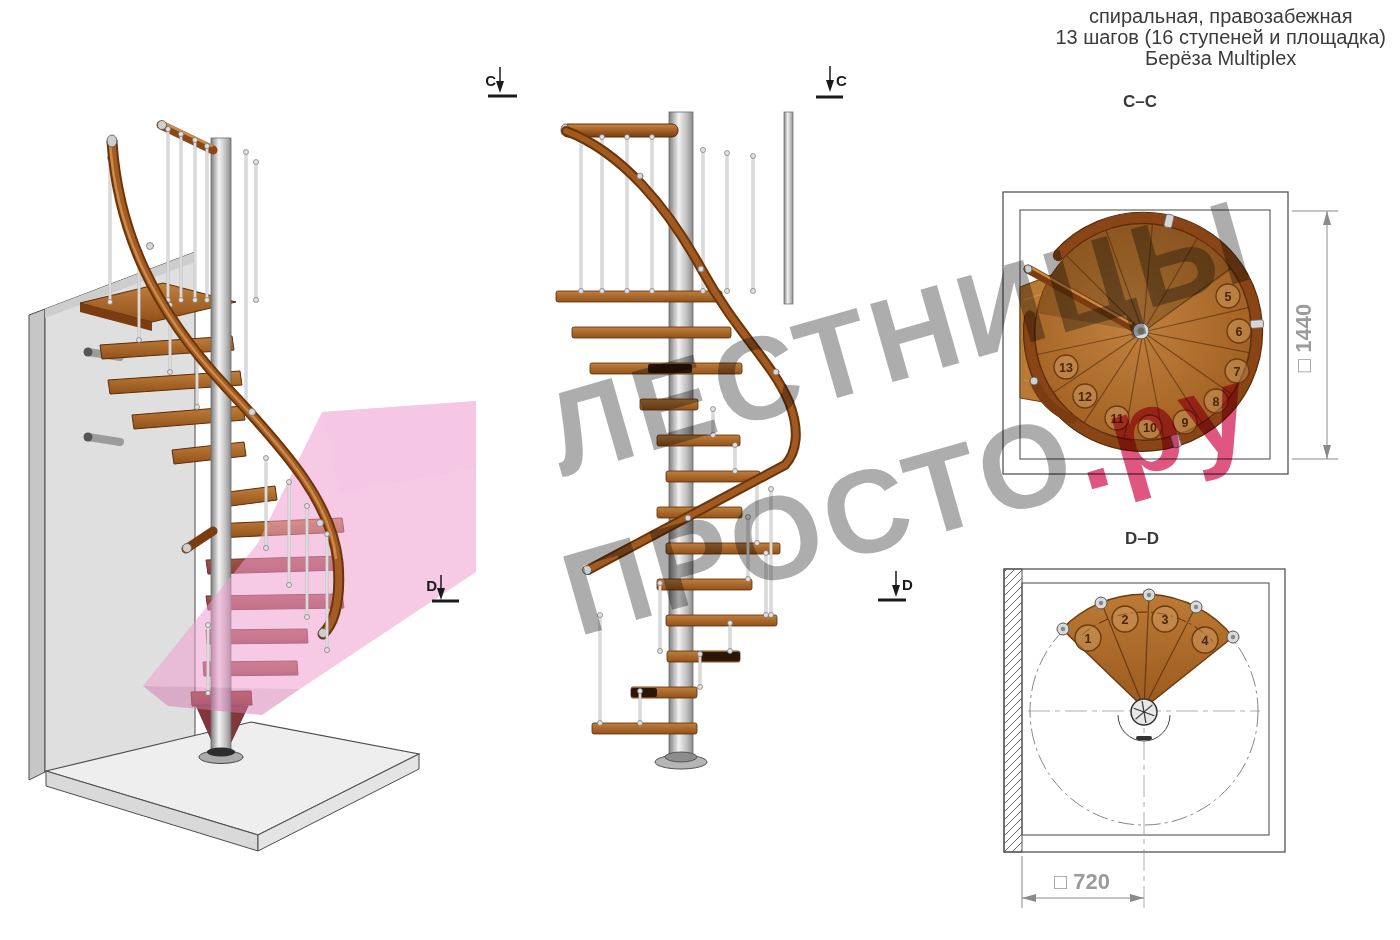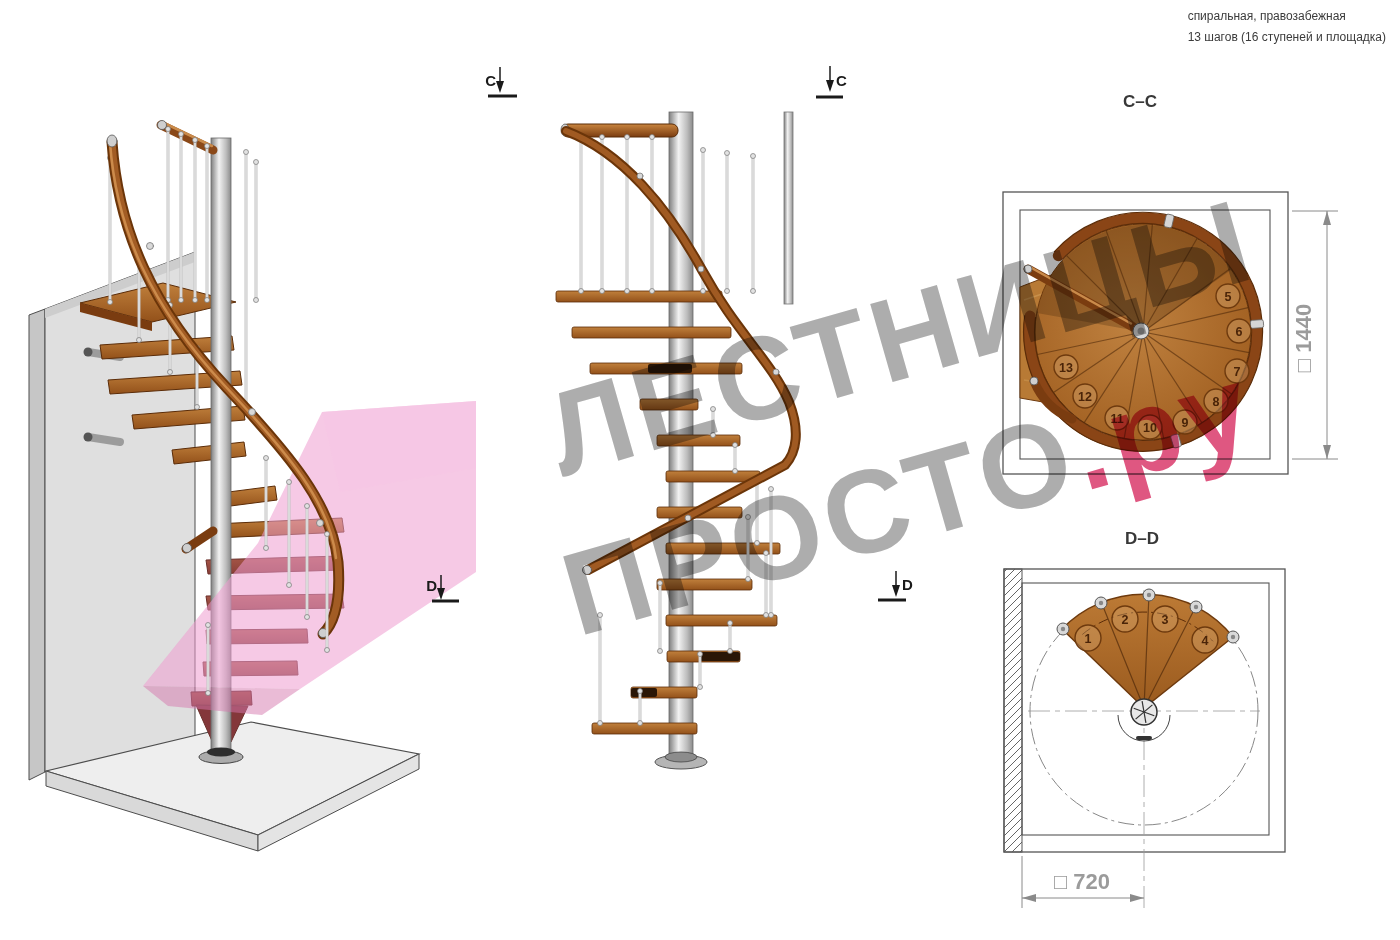--- a/index.html
+++ b/index.html
@@ -1,19 +1,19 @@
 <!DOCTYPE html>
 <html><head>
 <meta charset="utf-8">
 <style>
   html,body{margin:0;padding:0;background:#fff;}
   .page{position:relative;width:1400px;height:940px;background:#ffffff;overflow:hidden;
         font-family:"Liberation Sans",sans-serif;}
-  .header-info{position:absolute;top:6px;right:14px;text-align:left;
-        font-size:12px;line-height:21px;color:#3b3b3b;}
+  .header-info{position:absolute;top:6px;right:14px;text-align:center;
+        font-size:20px;line-height:21px;color:#3b3b3b;}
   .header-info div{white-space:nowrap;}
   .wm-line{position:absolute;white-space:nowrap;font-weight:bold;
         font-size:118px;letter-spacing:5px;transform:rotate(-16deg);
         transform-origin:left top;mix-blend-mode:multiply;opacity:.92;
         color:#a6a6a6;pointer-events:none;}
   .wm-line .wm-red{color:#dd4876;}
   #wm1{left:532px;top:372px;}
   #wm2{left:548px;top:532px;}
   svg text{font-family:"Liberation Sans",sans-serif;}
 </style>
@@ -509,15 +509,16 @@
   <div class="wm-line" id="wm1">
     <span>ЛЕСТНИЦЫ</span>
   </div>
   <div class="wm-line" id="wm2">
     <span>ПРОСТО</span><span class="wm-red">.ру</span>
   </div>
 
   <div class="header-info">
     <div>спиральная, правозабежная</div>
     <div>13 шагов (16 ступеней и площадка)</div>
+    <div>Берёза Multiplex</div>
   </div>
 
 </div>
 
 </body></html>

